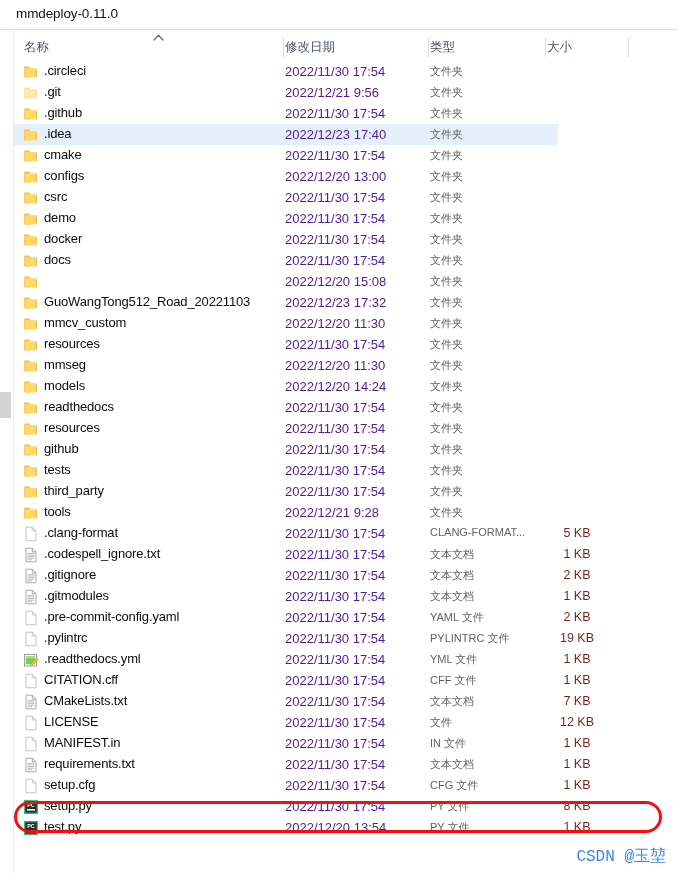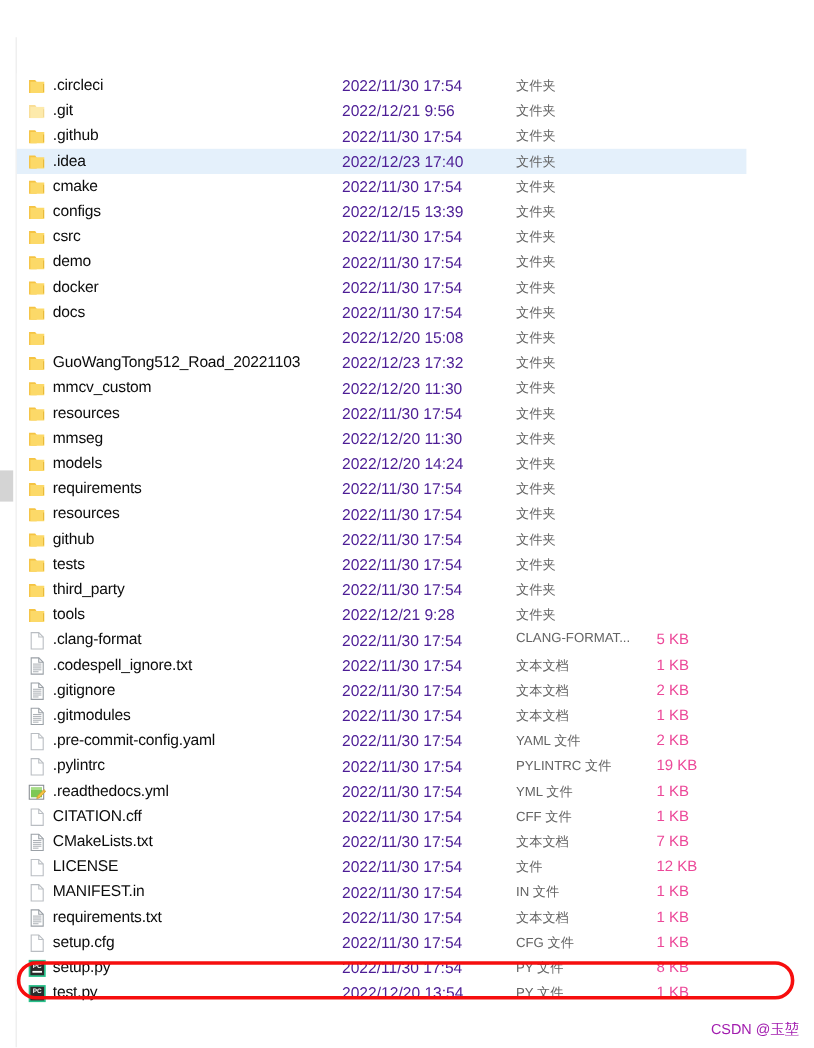--- a/index.html
+++ b/index.html
@@ -78,22 +78,22 @@
     font-size: 13px; color: #4c1d95;
     white-space: nowrap;
   }
   .cell-type {
     position: absolute; left: 416px; top: 3px;
     font-size: 11px; color: #636363;
     white-space: nowrap;
   }
   .cell-size {
     position: absolute; left: 533px; top: 3px;
-    width: 60px; text-align: left;
-    font-size: 12.5px; color: #ec4899;
+    width: 60px; text-align: center;
+    font-size: 12.5px; color: #7f1d1d;
     white-space: nowrap;
   }
 
   
   .icon {
     position: absolute; left: 9px; top: 3px;
     width: 16px; height: 16px;
   }
   .icon svg { display: block; }
 
@@ -115,31 +115,51 @@
     left: 14px; top: 801px;
     width: 648px; height: 32px;
     border: 3px solid #f60e0e;
     border-radius: 16px;
     pointer-events: none;
   }
 
   
   .watermark {
     position: absolute; right: 12px; bottom: 6px;
-    font-size: 12px;
-    color: #a21caf;
+    font-size: 16px;
+    color: #3b82f6;
     white-space: nowrap;
+    font-family: Liberation Mono, monospace;
   }
 </style>
 </head>
 <body>
 
 <div id="app">
 
-
+  <div class="titlebar">
+    <div class="titlebar-text">mmdeploy-0.11.0</div>
+  </div>
+
+  <div class="colheader">
+    <div class="sort-caret">
+      <svg width="11" height="7" viewBox="0 0 11 7" aria-hidden="true">
+        <path d="M1 6 L5.5 1.2 L10 6" fill="none" stroke="#64707e" stroke-width="1.3" stroke-linecap="round" stroke-linejoin="round"></path>
+      </svg>
+    </div>
+    <div class="colheader-cell" style="left:10px;">名称</div>
+    <div class="colheader-cell" style="left:271px;">修改日期</div>
+    <div class="colheader-cell" style="left:416px;">类型</div>
+    <div class="colheader-cell" style="left:533px;">大小</div>
+
+    <div class="colheader-div" style="left:269px;"></div>
+    <div class="colheader-div" style="left:414px;"></div>
+    <div class="colheader-div" style="left:531px;"></div>
+    <div class="colheader-div" style="left:614px;"></div>
+  </div>
 
   <div class="left-border"></div>
   <div class="scroll-thumb"></div>
 
   <div class="listbody" id="listbody">
       <div class="row">
         <span class="icon">
           <svg width="16" height="16" viewBox="0 0 16 16">
             <path d="M1.2 2.6h5.1l1.1 1.5h0.2v9.3H1.2z" fill="#f5c342"></path>
             <path d="M2.3 4.1h11.6v9.3H2.3z" fill="#fcd968"></path>
@@ -170,21 +190,21 @@
             <path d="M1.2 2.6h5.1l1.1 1.5h0.2v9.3H1.2z" fill="#f5c342"></path>
             <path d="M2.3 4.1h11.6v9.3H2.3z" fill="#fcd968"></path>
             <path d="M13.3 6.0v6.6" stroke="#e8b93a" stroke-width="0.9" fill="none"></path>
           </svg>
         </span>
         <span class="cell-name">.github</span>
         <span class="cell-date">2022/11/30 17:54</span>
         <span class="cell-type">文件夹</span>
         <span class="cell-size"></span>
       </div>
-      <div class="row selected" style="width: 608px; padding-left: 25px;">
+      <div class="row selected" style="width: 544px; padding-left: 25px;">
         <span class="icon">
           <svg width="16" height="16" viewBox="0 0 16 16">
             <path d="M1.2 2.6h5.1l1.1 1.5h0.2v9.3H1.2z" fill="#f5c342"></path>
             <path d="M2.3 4.1h11.6v9.3H2.3z" fill="#fcd968"></path>
             <path d="M13.3 6.0v6.6" stroke="#e8b93a" stroke-width="0.9" fill="none"></path>
           </svg>
         </span>
         <span class="cell-name">.idea</span>
         <span class="cell-date">2022/12/23 17:40</span>
         <span class="cell-type">文件夹</span>
@@ -205,21 +225,21 @@
       </div>
       <div class="row">
         <span class="icon">
           <svg width="16" height="16" viewBox="0 0 16 16">
             <path d="M1.2 2.6h5.1l1.1 1.5h0.2v9.3H1.2z" fill="#f5c342"></path>
             <path d="M2.3 4.1h11.6v9.3H2.3z" fill="#fcd968"></path>
             <path d="M13.3 6.0v6.6" stroke="#e8b93a" stroke-width="0.9" fill="none"></path>
           </svg>
         </span>
         <span class="cell-name">configs</span>
-        <span class="cell-date">2022/12/15 13:39</span>
+        <span class="cell-date">2022/12/20 13:00</span>
         <span class="cell-type">文件夹</span>
         <span class="cell-size"></span>
       </div>
       <div class="row">
         <span class="icon">
           <svg width="16" height="16" viewBox="0 0 16 16">
             <path d="M1.2 2.6h5.1l1.1 1.5h0.2v9.3H1.2z" fill="#f5c342"></path>
             <path d="M2.3 4.1h11.6v9.3H2.3z" fill="#fcd968"></path>
             <path d="M13.3 6.0v6.6" stroke="#e8b93a" stroke-width="0.9" fill="none"></path>
           </svg>
@@ -346,21 +366,21 @@
         <span class="cell-size"></span>
       </div>
       <div class="row">
         <span class="icon">
           <svg width="16" height="16" viewBox="0 0 16 16">
             <path d="M1.2 2.6h5.1l1.1 1.5h0.2v9.3H1.2z" fill="#f5c342"></path>
             <path d="M2.3 4.1h11.6v9.3H2.3z" fill="#fcd968"></path>
             <path d="M13.3 6.0v6.6" stroke="#e8b93a" stroke-width="0.9" fill="none"></path>
           </svg>
         </span>
-        <span class="cell-name">requirements</span>
+        <span class="cell-name">readthedocs</span>
         <span class="cell-date">2022/11/30 17:54</span>
         <span class="cell-type">文件夹</span>
         <span class="cell-size"></span>
       </div>
       <div class="row">
         <span class="icon">
           <svg width="16" height="16" viewBox="0 0 16 16">
             <path d="M1.2 2.6h5.1l1.1 1.5h0.2v9.3H1.2z" fill="#f5c342"></path>
             <path d="M2.3 4.1h11.6v9.3H2.3z" fill="#fcd968"></path>
             <path d="M13.3 6.0v6.6" stroke="#e8b93a" stroke-width="0.9" fill="none"></path>

